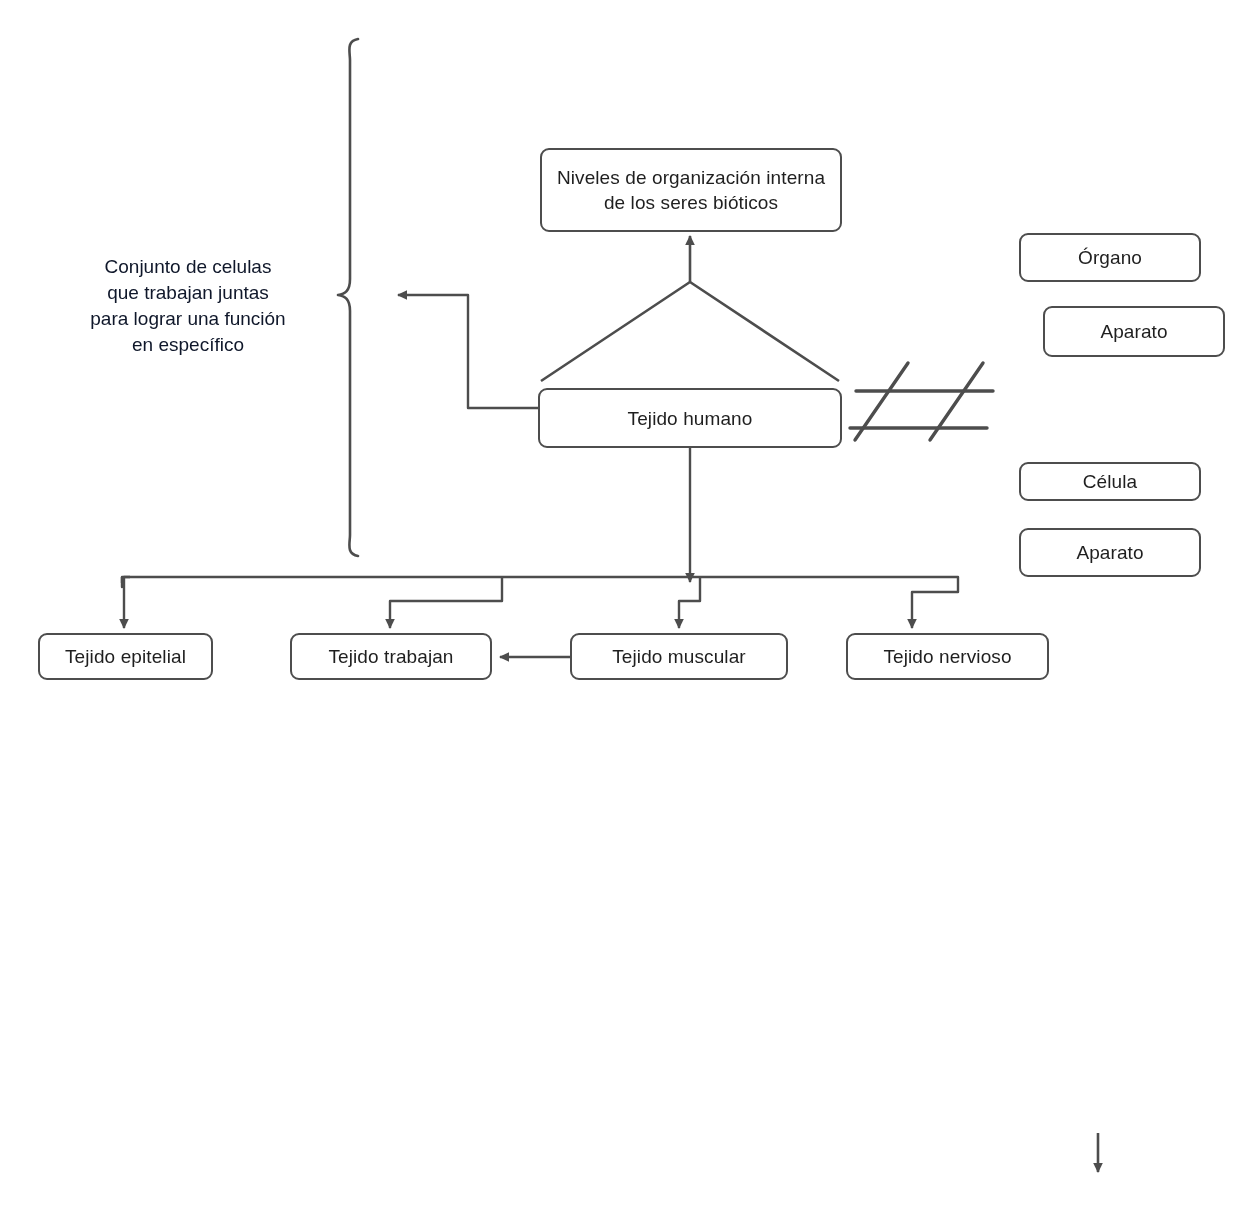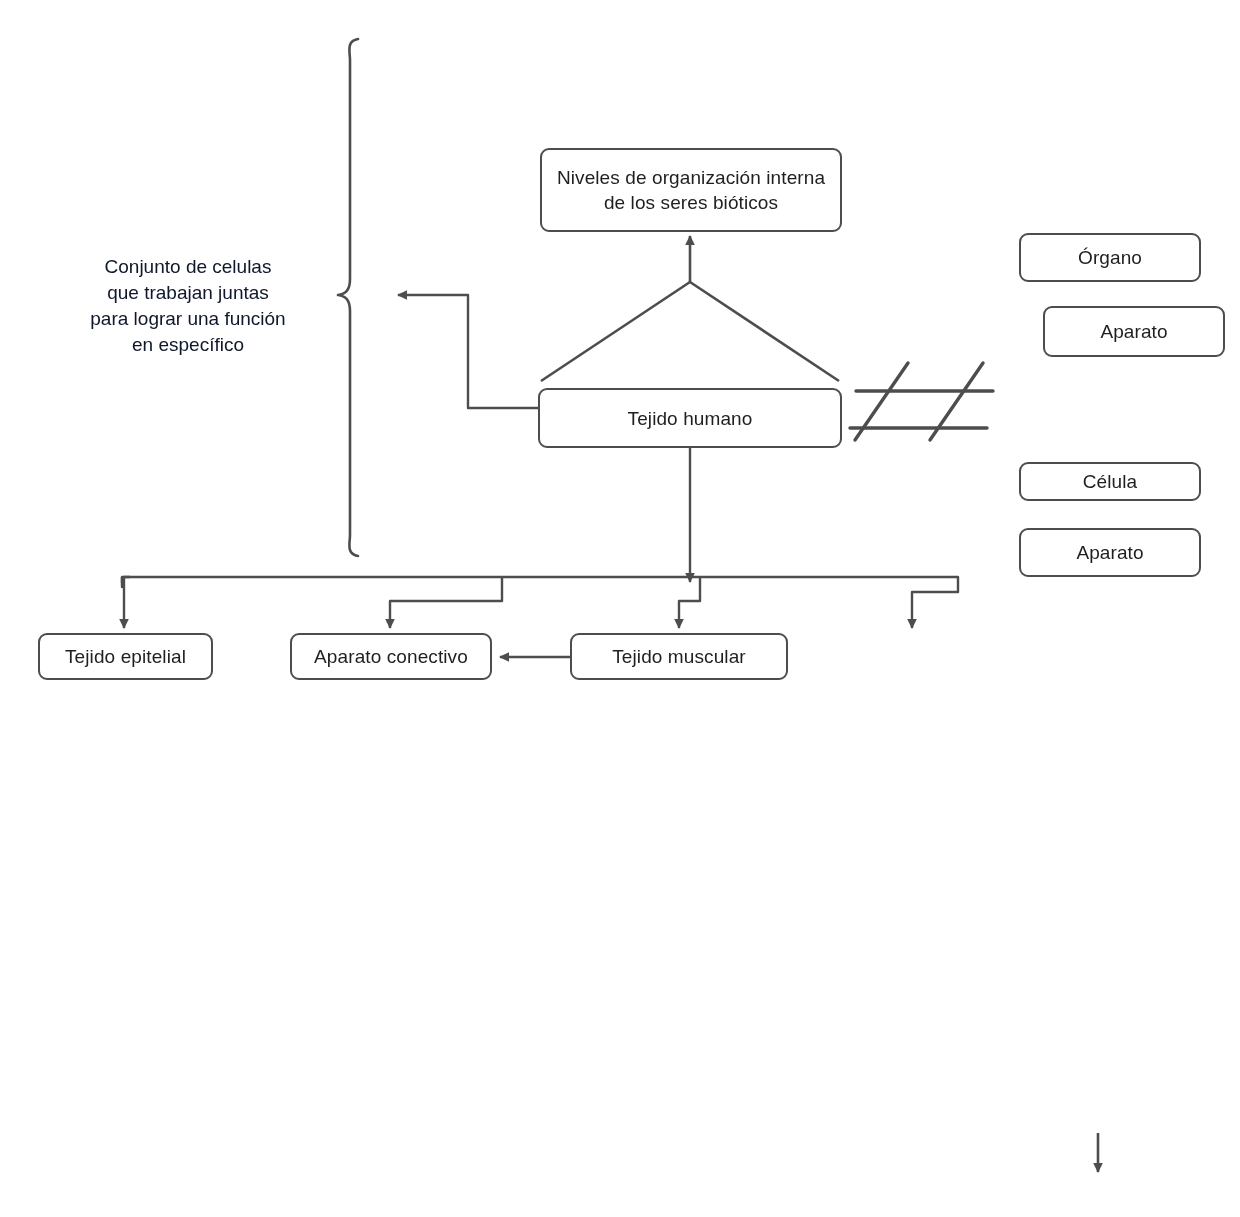--- a/index.html
+++ b/index.html
@@ -119,27 +119,30 @@
 
   <div class="node" style="left:538px; top:379px; width:304px; height:60px;margin-top:9px;">
     <span>Tejido humano</span>
   </div>
 
   <div class="node" style="left:38px; top:633px; width:175px; height:47px;">
     <span>Tejido epitelial</span>
   </div>
 
   <div class="node" style="left:290px; top:633px; width:202px; height:47px;">
-    <span>Aparato conectivo</span>
+    <span>Tejido trabajan</span>
   </div>
 
   <div class="node" style="left:570px; top:633px; width:218px; height:47px;">
     <span>Tejido muscular</span>
   </div>
 
+  <div class="node" style="left:846px; top:633px; width:203px; height:47px;">
+    <span>Tejido nervioso</span>
+  </div>
 
   <div class="node" style="left:1019px; top:233px; width:182px; height:49px;">
     <span>Órgano</span>
   </div>
 
   <div class="node" style="left:1019px; top:306px; width:182px; height:51px;margin-left:24px;">
     <span>Aparato</span>
   </div>
 
   <div class="node" style="left:1019px; top:416px; width:182px; height:39px;margin-top:46px;">

